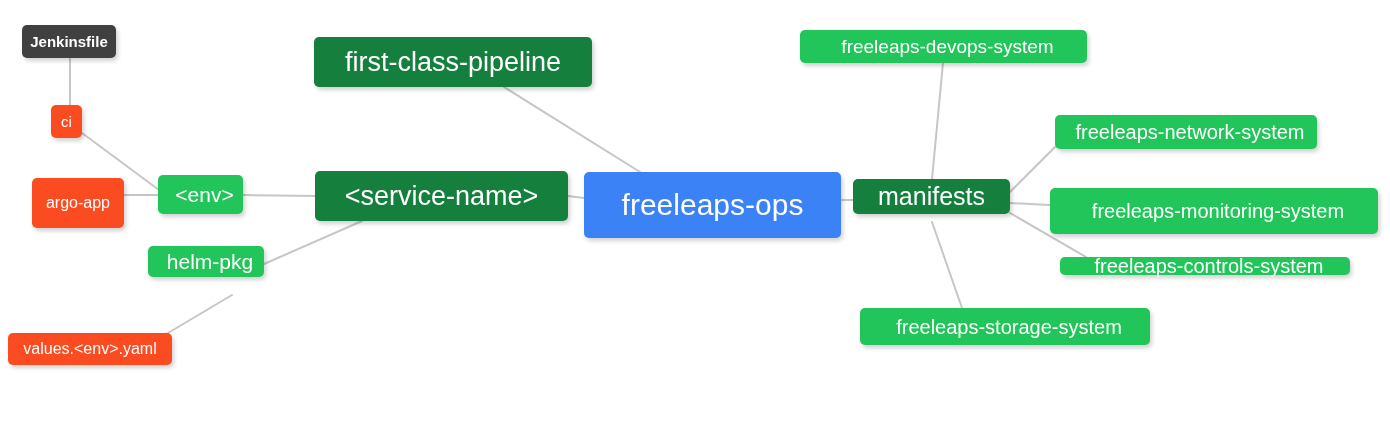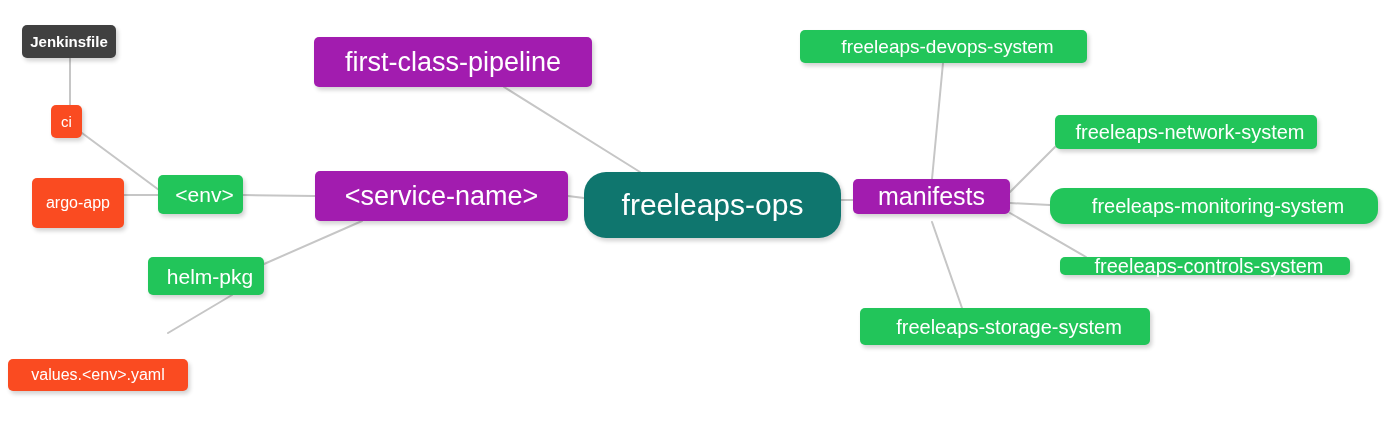--- a/index.html
+++ b/index.html
@@ -31,22 +31,22 @@
     align-items: center;
     justify-content: center;
     box-sizing: border-box;
     color: #ffffff;
     border-radius: 5px;
     white-space: nowrap;
     line-height: 1;
     box-shadow: 2px 3px 4px rgba(0,0,0,0.18);
     user-select: none;
   }
-  .n-root  { background: #0f766e; border-radius: 22px; }
-  .n-blue  { background: #a21caf; text-align: center; }
+  .n-root  { background: #3b82f6; }
+  .n-blue  { background: #15803d; text-align: center; }
   .n-green { background: #22c55a; padding-left: 8px; }
   .n-orange{ background: #404040; font-weight: bold; }
   .n-red   { background: #fa4b21; }
 </style>
 </head>
 <body>
 
 <div id="canvas">
   <svg id="edges" viewBox="0 0 1390 421" xmlns="http://www.w3.org/2000/svg">
       <line x1="70" y1="58" x2="70" y2="105" stroke="#c6c6c6" stroke-width="2" stroke-linecap="round"></line>
@@ -62,25 +62,25 @@
       <line x1="1010" y1="192" x2="1055" y2="147" stroke="#c6c6c6" stroke-width="2" stroke-linecap="round"></line>
       <line x1="1010" y1="203" x2="1050" y2="205" stroke="#c6c6c6" stroke-width="2" stroke-linecap="round"></line>
       <line x1="1010" y1="213" x2="1086" y2="257" stroke="#c6c6c6" stroke-width="2" stroke-linecap="round"></line>
       <line x1="932" y1="222" x2="962" y2="308" stroke="#c6c6c6" stroke-width="2" stroke-linecap="round"></line>
     </svg>
   <div id="nodes">
       <div class="node n-orange" style="left: 22px; top: 25px; width: 94px; height: 33px; font-size: 15px;">Jenkinsfile</div>
       <div class="node n-red" style="left: 51px; top: 105px; width: 31px; height: 33px; font-size: 15px;">ci</div>
       <div class="node n-red" style="left: 32px; top: 178px; width: 92px; height: 50px; font-size: 16px;">argo-app</div>
       <div class="node n-green" style="left: 158px; top: 175px; width: 85px; height: 39px; font-size: 21px;">&lt;env&gt;</div>
-      <div class="node n-green" style="left: 148px; top: 257px; width: 116px; height: 38px; font-size: 21px;">helm-pkg</div>
-      <div class="node n-red" style="left: 8px; top: 333px; width: 180px; height: 32px; font-size: 16px; margin-top: 26px;">values.&lt;env&gt;.yaml</div>
+      <div class="node n-green" style="left: 148px; top: 246px; width: 116px; height: 31px; font-size: 21px;">helm-pkg</div>
+      <div class="node n-red" style="left: 8px; top: 333px; width: 164px; height: 32px; font-size: 16px;">values.&lt;env&gt;.yaml</div>
       <div class="node n-blue" style="left: 314px; top: 37px; width: 278px; height: 50px; font-size: 27px;">first-class-pipeline</div>
       <div class="node n-blue" style="left: 315px; top: 171px; width: 253px; height: 50px; font-size: 27px;">&lt;service-name&gt;</div>
       <div class="node n-root" style="left: 584px; top: 172px; width: 257px; height: 66px; font-size: 30px;">freeleaps-ops</div>
       <div class="node n-blue" style="left: 853px; top: 179px; width: 157px; height: 35px; font-size: 25px;">manifests</div>
       <div class="node n-green" style="left: 800px; top: 30px; width: 287px; height: 33px; font-size: 19px;">freeleaps-devops-system</div>
       <div class="node n-green" style="left: 1055px; top: 115px; width: 262px; height: 34px; font-size: 20px;">freeleaps-network-system</div>
-      <div class="node n-green" style="left: 1050px; top: 188px; width: 328px; height: 36px; font-size: 20px; border-radius: 14px;">freeleaps-monitoring-system</div>
+      <div class="node n-green" style="left: 1050px; top: 188px; width: 328px; height: 46px; font-size: 20px;">freeleaps-monitoring-system</div>
       <div class="node n-green" style="left: 1060px; top: 257px; width: 290px; height: 18px; font-size: 20px;">freeleaps-controls-system</div>
       <div class="node n-green" style="left: 815px; top: 308px; width: 290px; height: 37px; font-size: 20px; margin-left: 45px;">freeleaps-storage-system</div>
     </div>
 </div>
 
 </body></html>

